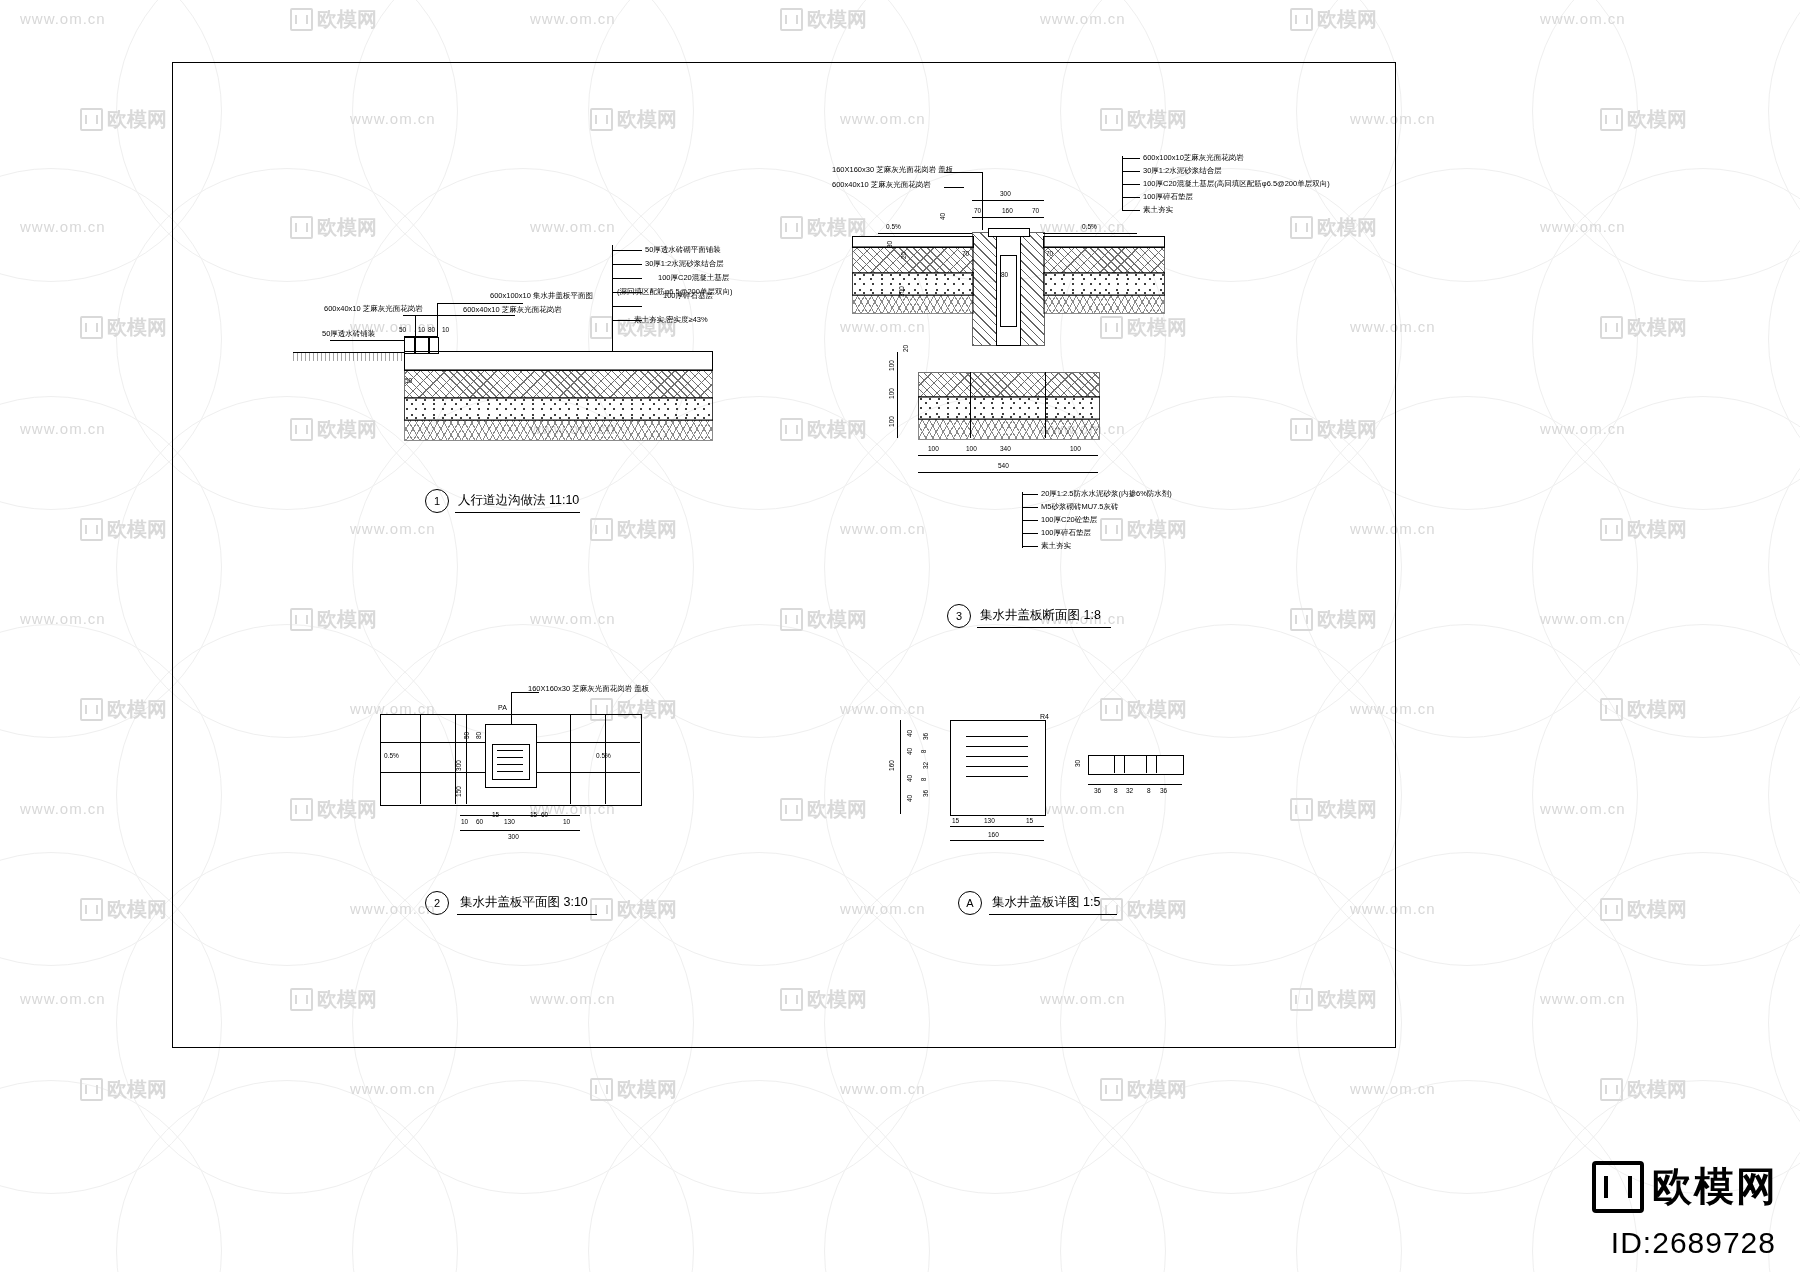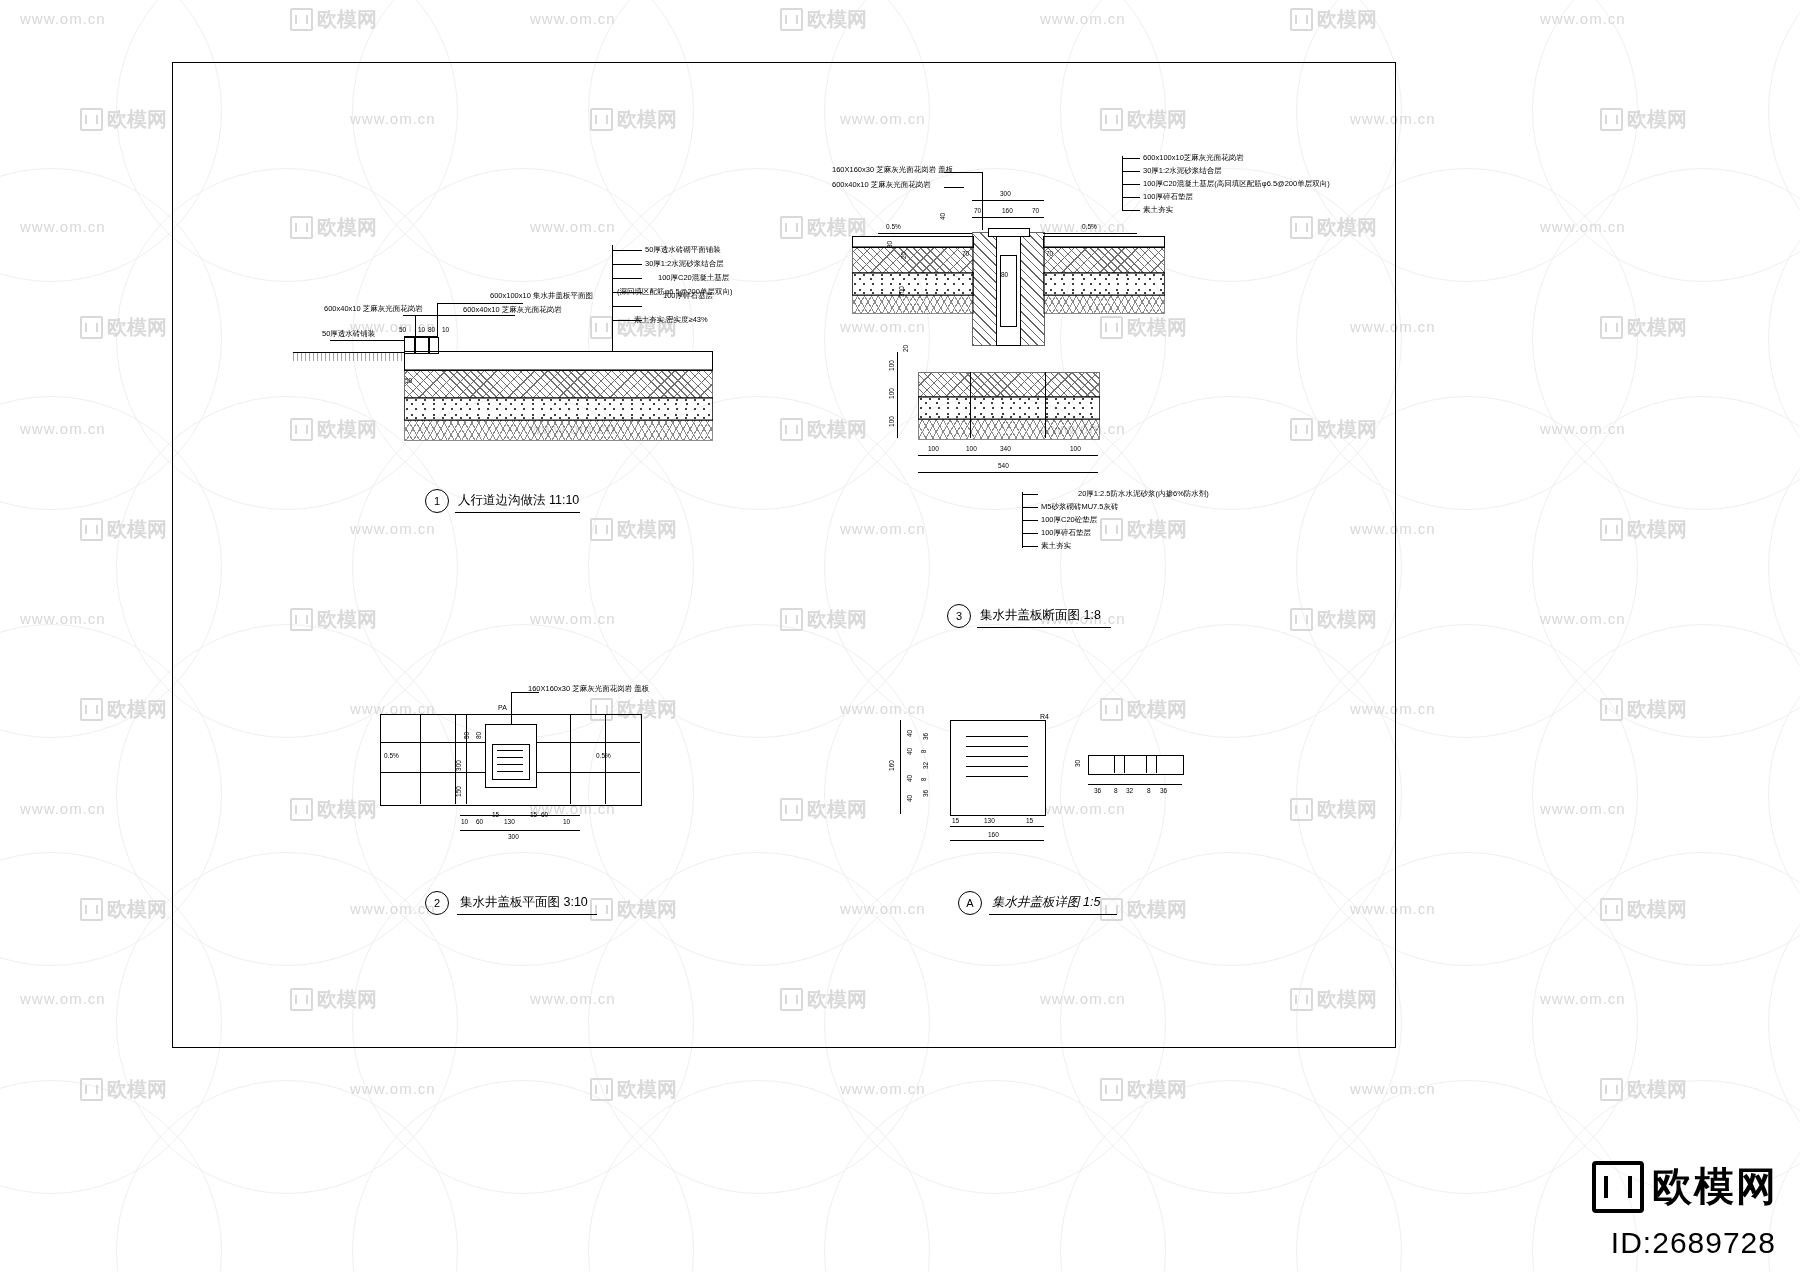--- a/index.html
+++ b/index.html
@@ -537,21 +537,21 @@
   <div class="lbl cn" style="left:1143px;top:180px;">100厚C20混凝土基层(高回填区配筋φ6.5@200单层双向)</div>
   <div class="lbl cn" style="left:1143px;top:193px;">100厚碎石垫层</div>
   <div class="lbl cn" style="left:1143px;top:206px;">素土夯实</div>
 
   <div class="ln vln" style="left:1022px;top:492px;height:56px;"></div>
   <div class="ln hln" style="left:1022px;top:494px;width:16px;"></div>
   <div class="ln hln" style="left:1022px;top:507px;width:16px;"></div>
   <div class="ln hln" style="left:1022px;top:520px;width:16px;"></div>
   <div class="ln hln" style="left:1022px;top:533px;width:16px;"></div>
   <div class="ln hln" style="left:1022px;top:546px;width:16px;"></div>
-  <div class="lbl cn" style="left:1041px;top:490px;margin-left:37px;">20厚1:2.5防水水泥砂浆(内掺6%防水剂)</div>
+  <div class="lbl cn" style="left:1041px;top:490px;">20厚1:2.5防水水泥砂浆(内掺6%防水剂)</div>
   <div class="lbl cn" style="left:1041px;top:503px;">M5砂浆砌砖MU7.5灰砖</div>
   <div class="lbl cn" style="left:1041px;top:516px;">100厚C20砼垫层</div>
   <div class="lbl cn" style="left:1041px;top:529px;">100厚碎石垫层</div>
   <div class="lbl cn" style="left:1041px;top:542px;">素土夯实</div>
 
   <div class="ln hln" style="left:972px;top:200px;width:72px;"></div>
   <div class="dim" style="left:1000px;top:190px;">300</div>
   <div class="ln hln" style="left:972px;top:217px;width:72px;"></div>
   <div class="dim" style="left:974px;top:207px;">70</div>
   <div class="dim" style="left:1002px;top:207px;">160</div>
@@ -667,21 +667,21 @@
   <div class="ln vln" style="left:1156px;top:755px;height:18px;"></div>
   <div class="dim" style="left:1074px;top:760px;transform:rotate(-90deg);">30</div>
   <div class="ln hln" style="left:1088px;top:784px;width:94px;"></div>
   <div class="dim" style="left:1094px;top:787px;">36</div>
   <div class="dim" style="left:1114px;top:787px;">8</div>
   <div class="dim" style="left:1126px;top:787px;">32</div>
   <div class="dim" style="left:1147px;top:787px;">8</div>
   <div class="dim" style="left:1160px;top:787px;">36</div>
 
   <div class="title-num" style="left:958px;top:891px;">A</div>
-  <div class="title-txt" style="left:992px;top:894px;font-style:italic;">集水井盖板详图 1:5</div>
+  <div class="title-txt" style="left:992px;top:894px;">集水井盖板详图 1:5</div>
   <div class="title-ul" style="left:989px;top:914px;width:128px;"></div>
 </div>
 
 <div id="brand">
   <div class="bbadge">
       <i></i>
     </div>
   <div class="btxt">欧模网</div>
 </div>
 <div id="idtag">ID:2689728</div>

